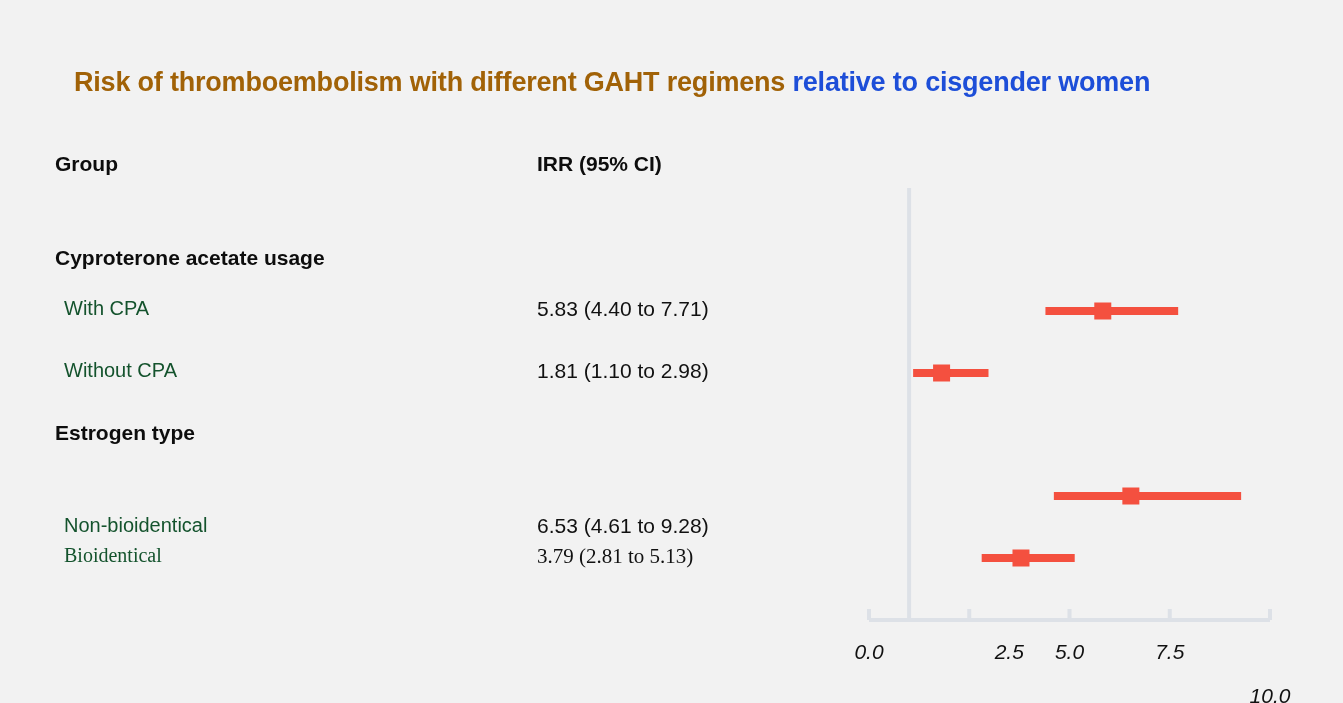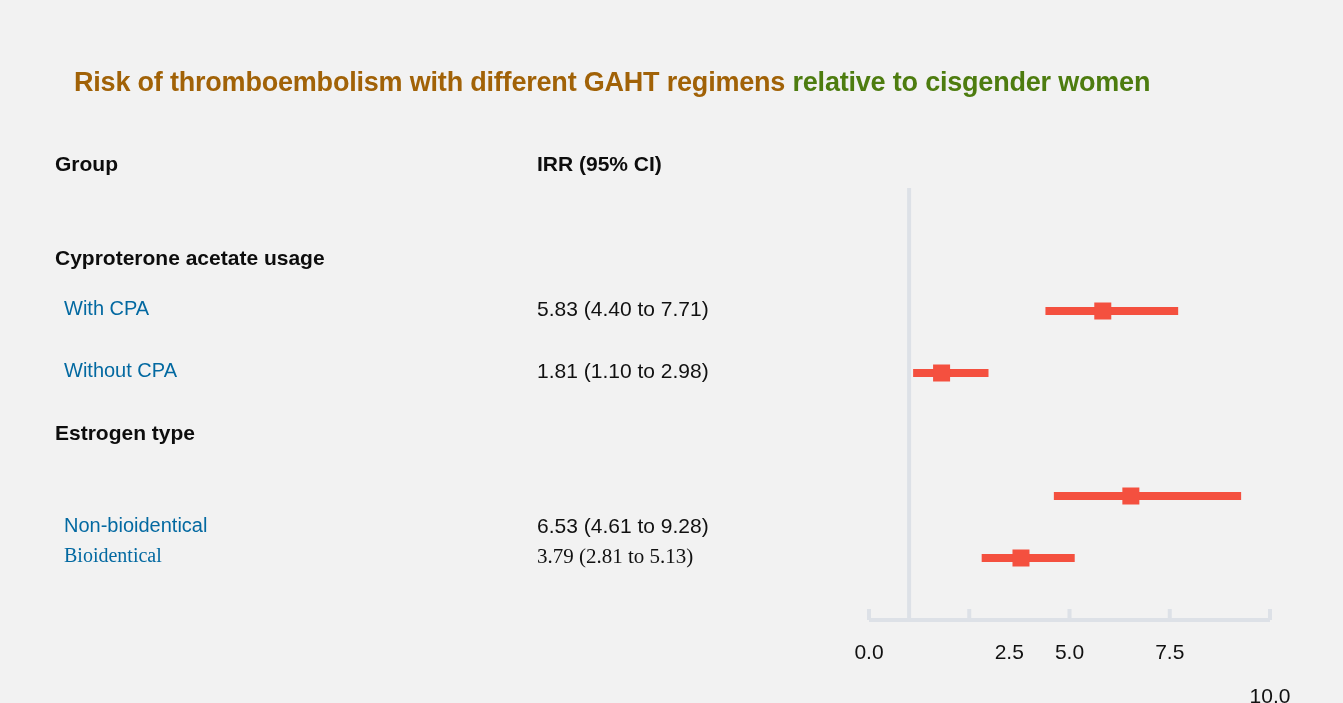--- a/index.html
+++ b/index.html
@@ -27,21 +27,21 @@
     line-height: 40px;
     white-space: nowrap;
     letter-spacing: -0.2px;
   }
   #chart-title .title-strong {
     font-weight: 700;
     color: #a16207;
   }
   #chart-title .title-light {
     font-weight: 600;
-    color: #4d7c0f;
+    color: #1d4ed8;
   }
 
   
   #table-area {
     position: absolute;
     left: 0;
     top: 0;
     width: 840px;
     height: 703px;
     padding-left: 45px;
@@ -59,21 +59,21 @@
   .table-row {
     position: absolute;
     left: 0;
     width: 840px;
     height: 30px;
   }
   .row-label {
     position: absolute;
     font-size: 20px;
     white-space: nowrap;
-    color: #0369a1;
+    color: #14532d;
   }
   .row-value {
     position: absolute;
     left: 537px;
     font-size: 21px;
     white-space: nowrap;
     color: #111111;
   }
   .group-head .row-label {
     left: 55px;
@@ -87,20 +87,21 @@
   }
 
   
   #plot-area {
     position: absolute;
     left: 0;
     top: 0;
     width: 1171px;
     height: 703px;
     pointer-events: none;
+    font-style: italic;
   }
   #plot-svg {
     position: absolute;
     left: 0;
     top: 0;
   }
   .tick-label {
     position: absolute;
     font-size: 21px;
     color: #111111;

